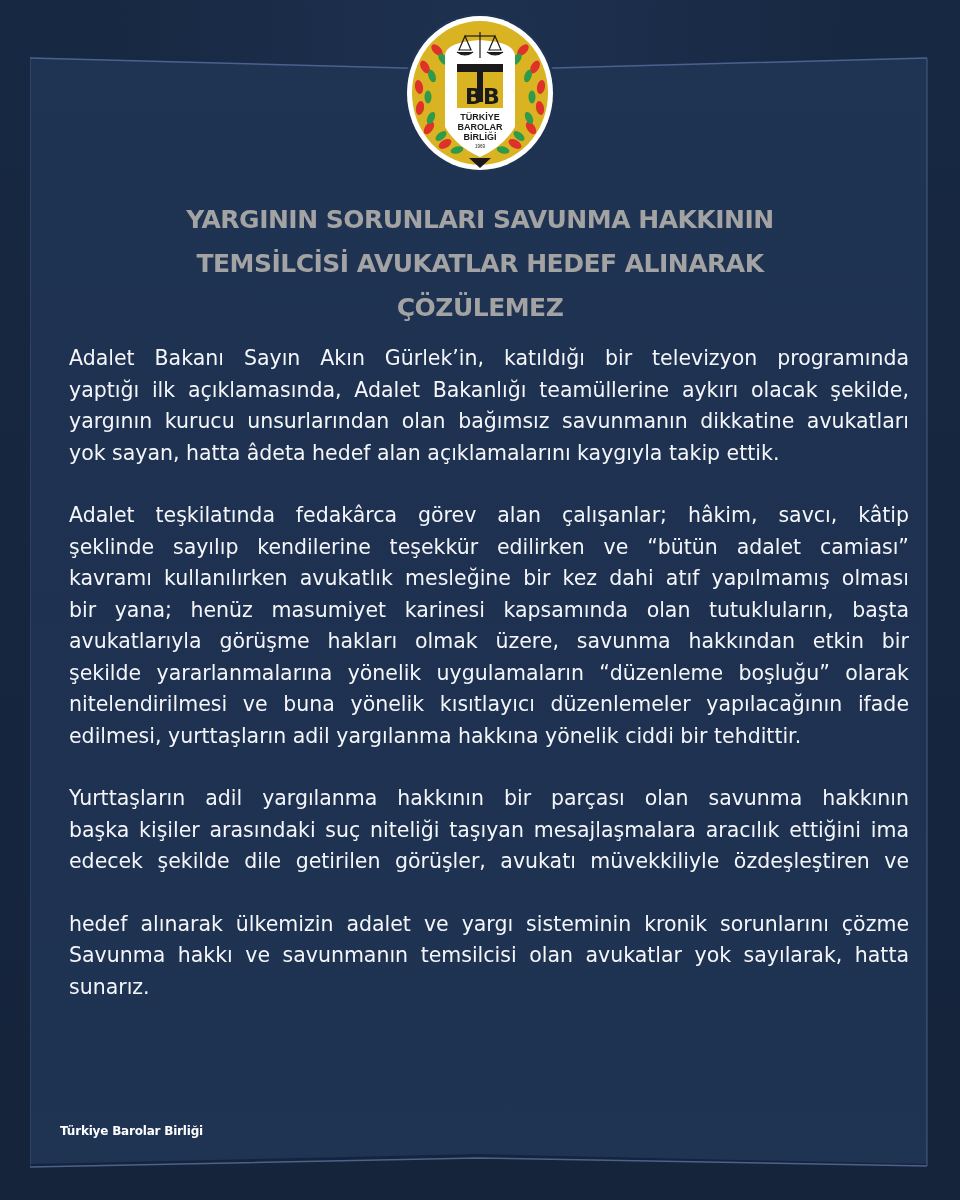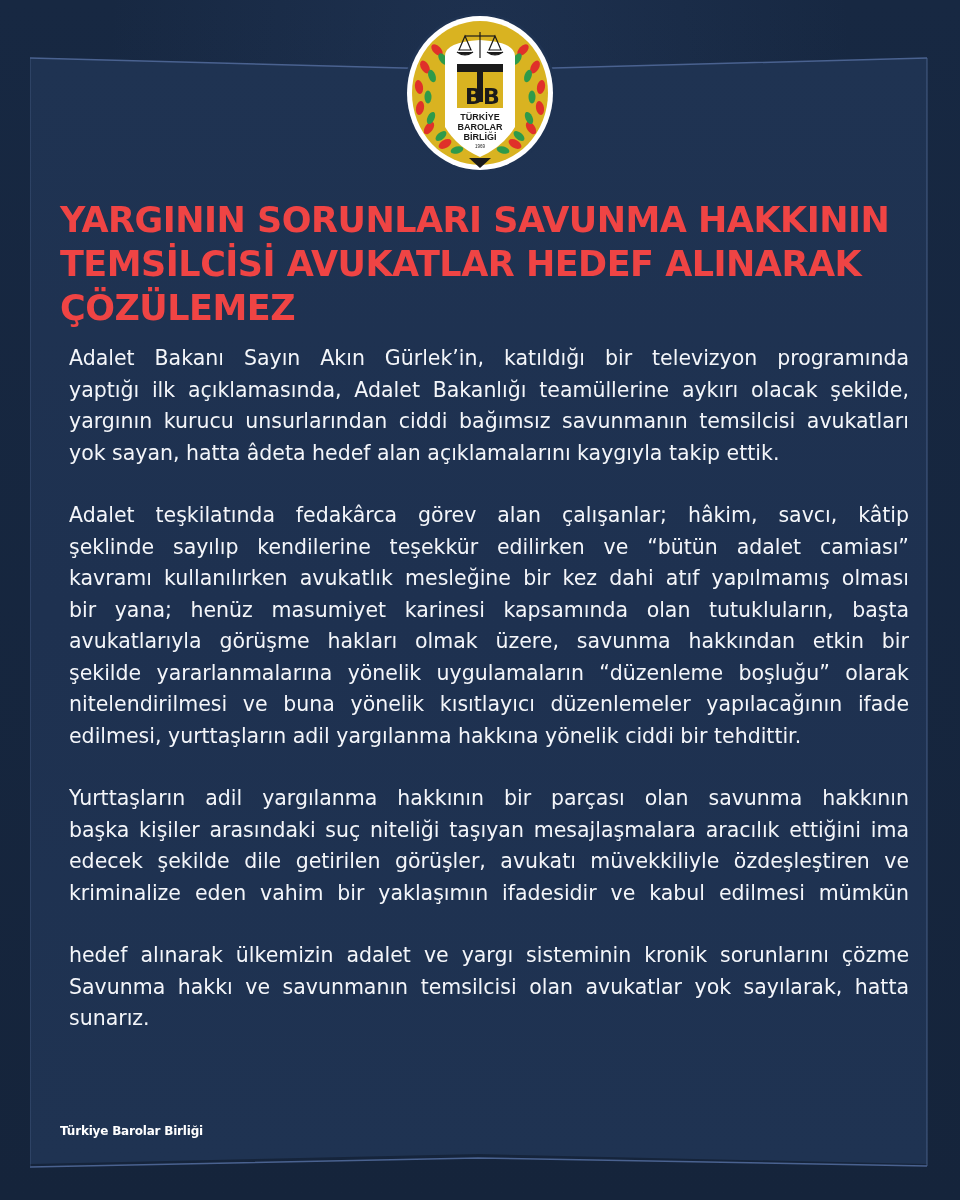--- a/index.html
+++ b/index.html
@@ -67,24 +67,25 @@
       left: 403px;
       top: 12px;
       width: 154px;
       height: 162px;
     }
     .title {
       position: absolute;
       left: 60px;
       top: 198px;
       width: 840px;
-      color: #ef4444;
+      text-align: center;
+      color: #a3a3a3;
       font-family: "DejaVu Sans", "Liberation Sans", sans-serif;
       font-weight: 900;
-      font-size: 35px;
+      font-size: 25px;
       line-height: 44px;
       letter-spacing: -0.5px;
       text-transform: uppercase;
     }
     .title span { display: block; }
     .body-text {
       position: absolute;
       left: 60px;
       top: 343px;
       width: 840px;
@@ -195,38 +196,37 @@
 <div class="title">
   <span>YARGININ SORUNLARI SAVUNMA HAKKININ</span>
   <span>TEMSİLCİSİ AVUKATLAR HEDEF ALINARAK</span>
   <span>ÇÖZÜLEMEZ</span>
 </div>
 
 <div class="body-text">
   <p class="para">
     <span class="line">Adalet Bakanı Sayın Akın Gürlek’in, katıldığı bir televizyon programında</span>
     <span class="line">yaptığı ilk açıklamasında, Adalet Bakanlığı teamüllerine aykırı olacak şekilde,</span>
-    <span class="line">yargının kurucu unsurlarından ciddi bağımsız savunmanın temsilcisi avukatları</span>
+    <span class="line">yargının kurucu unsurlarından olan bağımsız savunmanın dikkatine avukatları</span>
     <span class="line last">yok sayan, hatta âdeta hedef alan açıklamalarını kaygıyla takip ettik.</span>
   </p>
   <p class="para">
     <span class="line">Adalet teşkilatında fedakârca görev alan çalışanlar; hâkim, savcı, kâtip</span>
     <span class="line">şeklinde sayılıp kendilerine teşekkür edilirken ve “bütün adalet camiası”</span>
     <span class="line">kavramı kullanılırken avukatlık mesleğine bir kez dahi atıf yapılmamış olması</span>
     <span class="line">bir yana; henüz masumiyet karinesi kapsamında olan tutukluların, başta</span>
     <span class="line">avukatlarıyla görüşme hakları olmak üzere, savunma hakkından etkin bir</span>
     <span class="line">şekilde yararlanmalarına yönelik uygulamaların “düzenleme boşluğu” olarak</span>
     <span class="line">nitelendirilmesi ve buna yönelik kısıtlayıcı düzenlemeler yapılacağının ifade</span>
     <span class="line last">edilmesi, yurttaşların adil yargılanma hakkına yönelik ciddi bir tehdittir.</span>
   </p>
   <p class="para">
     <span class="line">Yurttaşların adil yargılanma hakkının bir parçası olan savunma hakkının</span>
     <span class="line">başka kişiler arasındaki suç niteliği taşıyan mesajlaşmalara aracılık ettiğini ima</span>
     <span class="line">edecek şekilde dile getirilen görüşler, avukatı müvekkiliyle özdeşleştiren ve</span>
-    <span class="line">kriminalize eden vahim bir yaklaşımın ifadesidir ve kabul edilmesi mümkün</span>
   </p>
   <p class="para">
     <span class="line">hedef alınarak ülkemizin adalet ve yargı sisteminin kronik sorunlarını çözme</span>
     <span class="line">Savunma hakkı ve savunmanın temsilcisi olan avukatlar yok sayılarak, hatta</span>
     <span class="line last">sunarız.</span>
   </p>
 </div>
 
 <div class="signature">Türkiye Barolar Birliği</div>
 

